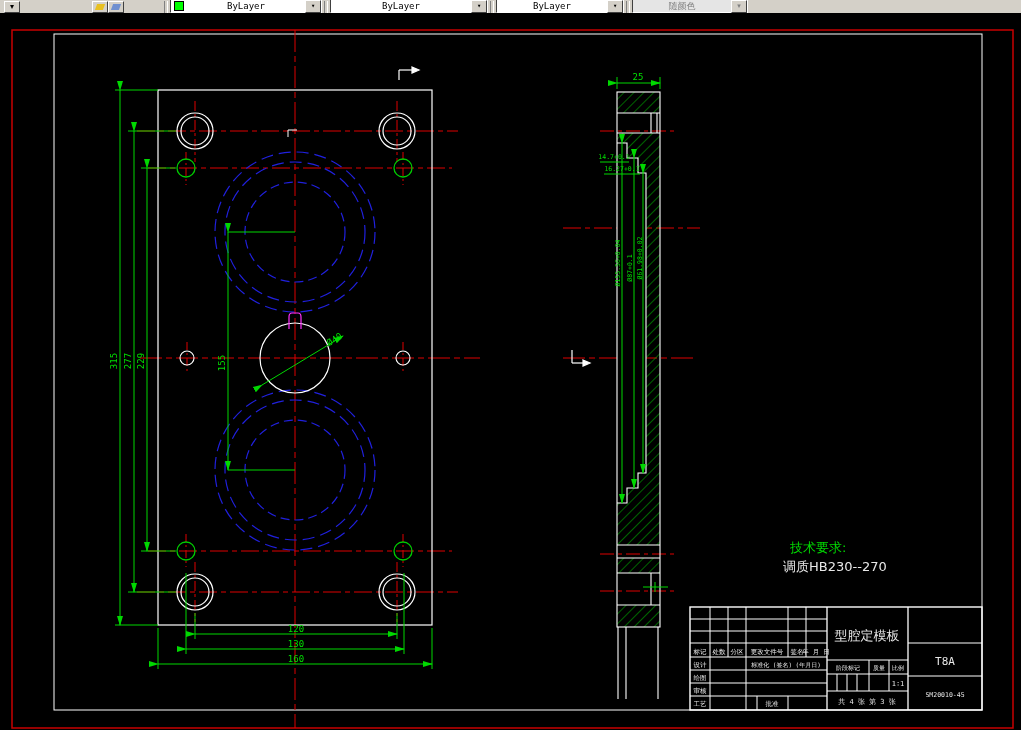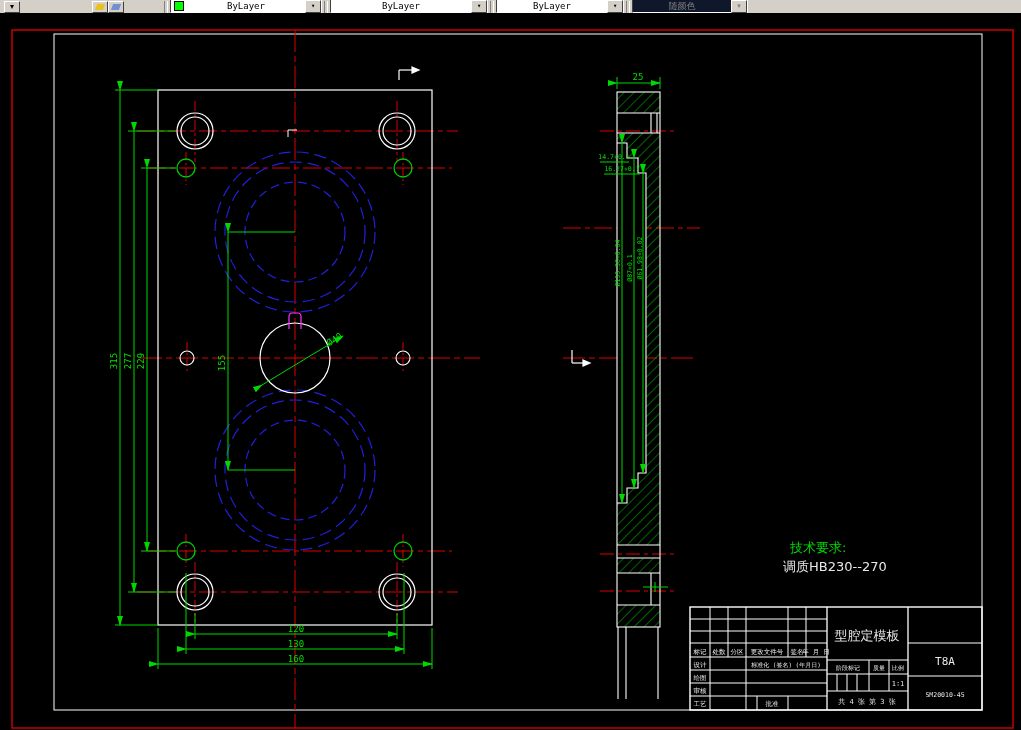--- a/index.html
+++ b/index.html
@@ -11,21 +11,21 @@
     border-color:#fff #404040 #404040 #fff;display:flex;align-items:center;justify-content:center;
     font-size:8px;line-height:8px;color:#000;box-sizing:border-box;}
   .tb-sep{width:2px;height:12px;border-left:1px solid #808080;border-right:1px solid #fff;margin:0 2px;}
   .combo{height:14px;background:#fff;border:1px solid;border-color:#404040 #fff #fff #404040;
     display:flex;align-items:center;box-sizing:border-box;font-size:9px;color:#000;
     font-family:"DejaVu Sans Mono",monospace;justify-content:space-between;}
   .combo .swatch{width:8px;height:8px;margin:0 3px;border:1px solid #000;}
   .combo .val{flex:1;text-align:center;white-space:nowrap;overflow:hidden;}
   .combo .drop{width:14px;height:11px;background:#d4d0c8;border:1px solid;
     border-color:#fff #404040 #404040 #fff;font-size:7px;text-align:center;line-height:10px;}
-  .combo.disabled{background:#0f172a;color:#808080;}
+  .combo.disabled{background:#e5e5e5;color:#808080;}
   #canvas{position:absolute;top:13px;left:0;width:1021px;height:717px;background:#000;}
   text{font-family:"DejaVu Sans Mono",monospace;}
   .cjk{font-family:"DejaVu Sans",sans-serif;}
 </style>
 </head>
 <body>
 
 <div id="toolbar">
   <div class="tb-btn" style="margin-left:4px">▾</div>
   <div style="width:72px"></div>

